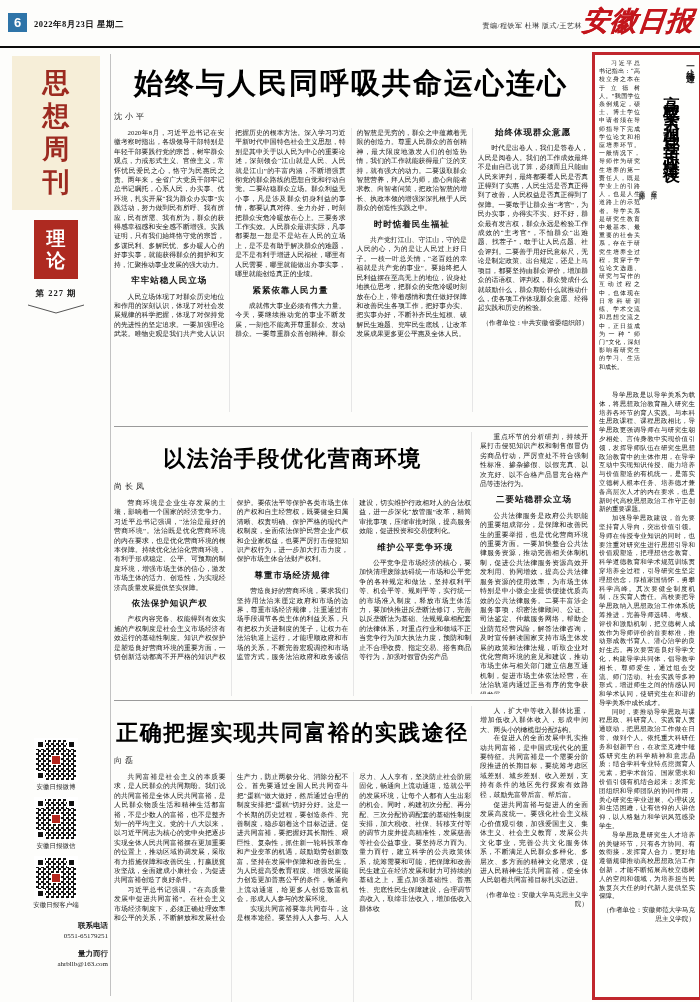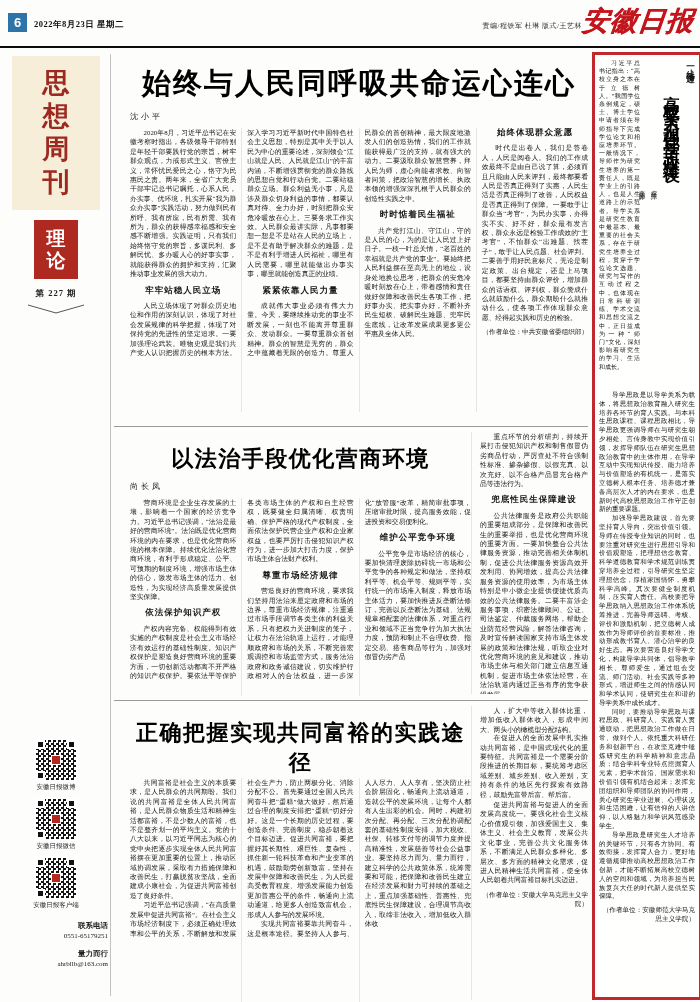--- a/index.html
+++ b/index.html
@@ -33,21 +33,21 @@
   .qr i{position:absolute;width:9px;height:9px;background:#111;box-shadow:inset 0 0 0 2px #fff;}
   .qr i.tl{left:0;top:0}.qr i.tr{right:0;top:0}.qr i.bl{left:0;bottom:0}
   .qr b{position:absolute;left:15px;top:15px;width:10px;height:10px;background:#b5261e;
       border:1px solid #fff;box-sizing:border-box;}
   .qr-cap{font-size:6.5px;margin:3px 0 7px;color:#222;}
   .contact{margin-top:10px;text-align:right;font-size:7px;line-height:11px;color:#222;}
   .contact .lbl{font-weight:bold;font-size:7.5px;margin-top:6px;}
   .vrule{position:absolute;left:110px;top:54px;bottom:6px;width:1px;background:#c2c2c2;}
   
   .content{position:absolute;left:114px;top:54px;width:474px;height:948px;}
-  .art{position:absolute;left:16px;right:0;}
+  .art{position:absolute;left:0;right:0;}
   .a1{top:0;height:368px;}
   .sep{position:absolute;left:0;right:0;height:1px;background:#9a9a9a;}
   .sep1{top:372px}.sep2{top:646px}
   .a2{top:378px;height:264px;}
   .a3{top:652px;height:296px;}
   h1,h2{font-family:"Liberation Sans",sans-serif;font-weight:900;text-align:center;color:#000;margin:0;}
   h1{font-size:29px;letter-spacing:2px;padding-top:10px;}
   h2{font-size:22px;letter-spacing:1.5px;padding-top:12px;}
   .byline{font-size:8px;letter-spacing:3px;margin:7px 0 6px;color:#222;}
   .bodytxt, .bodytxt p{font-size:6.8px;line-height:9.4px;text-align:justify;color:#161616;}
@@ -177,34 +177,35 @@
                 <div class="sub">尊重市场经济规律</div>
                 <p>营造良好的营商环境，要求我们坚持用法治来厘定政府和市场的边界，尊重市场经济规律，注重通过市场手段调节各类主体的利益关系，只有把权力关进制度的笼子，让权力在法治轨道上运行，才能理顺政府和市场的关系，不断完善宏观调控和市场监管方式，服务法治政府和政务诚信建设，切实维护行政相对人的合法权益，进一步深化“放管服”改革，精简审批事项，压缩审批时限，提高服务效能，促进投资和交易便利化。</p>
                 <div class="sub">维护公平竞争环境</div>
                 <p>公平竞争是市场经济的核心，要加快清理废除妨碍统一市场和公平竞争的各种规定和做法，坚持权利平等、机会平等、规则平等，实行统一的市场准入制度，释放市场主体活力，要加快推进反垄断法修订，完善以反垄断法为基础、法规规章相配套的法律体系，对重点行业和领域不正当竞争行为加大执法力度，预防和制止不合理收费、指定交易、搭售商品等行为，加强对假冒伪劣产品</p>
               </div>
           </div>
         </div>
         <div class="c4 bodytxt">
           <div>
               <p>重点环节的分析研判，持续开展打击侵犯知识产权和制售假冒伪劣商品行动，严厉查处不符合强制性标准、掺杂掺假、以假充真、以次充好、以不合格产品冒充合格产品等违法行为。</p>
-              <div class="sub">兜底性民生保障建设</div>
+              <div class="sub">二要站稳群众立场</div>
               <p>公共法律服务是政府公共职能的重要组成部分，是保障和改善民生的重要举措，也是优化营商环境的重要方面。一要加快整合公共法律服务资源，推动完善相关体制机制，促进公共法律服务资源高效开发利用、协同增效，提高公共法律服务资源的使用效率，为市场主体特别是中小微企业提供便捷优质高效的公共法律服务。二要丰富涉企服务事项，织密法律顾问、公证、司法鉴定、仲裁服务网络，帮助企业防范经营风险，解答法律咨询，及时宣传解读国家支持市场主体发展的政策和法律法规，听取企业对优化营商环境的意见和建议，推动市场主体与相关部门建立信息互通机制，促进市场主体依法经营，在法治轨道内通过正当有序的竞争获得发展。</p>
             </div>
 
         </div>
       </div>
     </article>
 
     <div class="sep sep2"></div>
 
     <article class="art a3">
       <div class="split">
         <div class="lft">
           <h2>正确把握实现共同富裕的实践途径</h2>
+          <div class="byline">向磊</div>
           <div class="cols3 bodytxt">
             <div>
                 <p>共同富裕是社会主义的本质要求，是人民群众的共同期盼。我们说的共同富裕是全体人民共同富裕，是人民群众物质生活和精神生活都富裕，不是少数人的富裕，也不是整齐划一的平均主义。党的十八大以来，以习近平同志为核心的党中央把逐步实现全体人民共同富裕摆在更加重要的位置上，推动区域协调发展，采取有力措施保障和改善民生，打赢脱贫攻坚战，全面建成小康社会，为促进共同富裕创造了良好条件。</p>
                 <p>习近平总书记强调，“在高质量发展中促进共同富裕”。在社会主义市场经济制度下，必须正确处理效率和公平的关系，不断解放和发展社会生产力，防止两极分化、消除分配不公。首先要通过全国人民共同奋斗把“蛋糕”做大做好，然后通过合理的制度安排把“蛋糕”切好分好。这是一个长期的历史过程，要创造条件、完善制度，稳步朝着这个目标迈进。促进共同富裕，要把握好其长期性、艰巨性、复杂性，抓住新一轮科技革命和产业变革的机遇，鼓励勤劳创新致富，坚持在发展中保障和改善民生，为人民提高受教育程度、增强发展能力创造更加普惠公平的条件，畅通向上流动通道，给更多人创造致富机会，形成人人参与的发展环境。</p>
                 <p>实现共同富裕要靠共同奋斗，这是根本途径。要坚持人人参与、人人尽力、人人享有，坚决防止社会阶层固化，畅通向上流动通道，造就公平的发展环境，让每个人都有人生出彩的机会。同时，构建初次分配、再分配、三次分配协调配套的基础性制度安排，加大税收、社保、转移支付等的调节力度并提高精准性，发展慈善等社会公益事业。要坚持尽力而为、量力而行，建立科学的公共政策体系，统筹需要和可能，把保障和改善民生建立在经济发展和财力可持续的基础之上，重点加强基础性、普惠性、兜底性民生保障建设，合理调节高收入，取缔非法收入，增加低收入群体收</p>
               </div>
           </div>
         </div>
         <div class="c4 bodytxt">
           <div>

